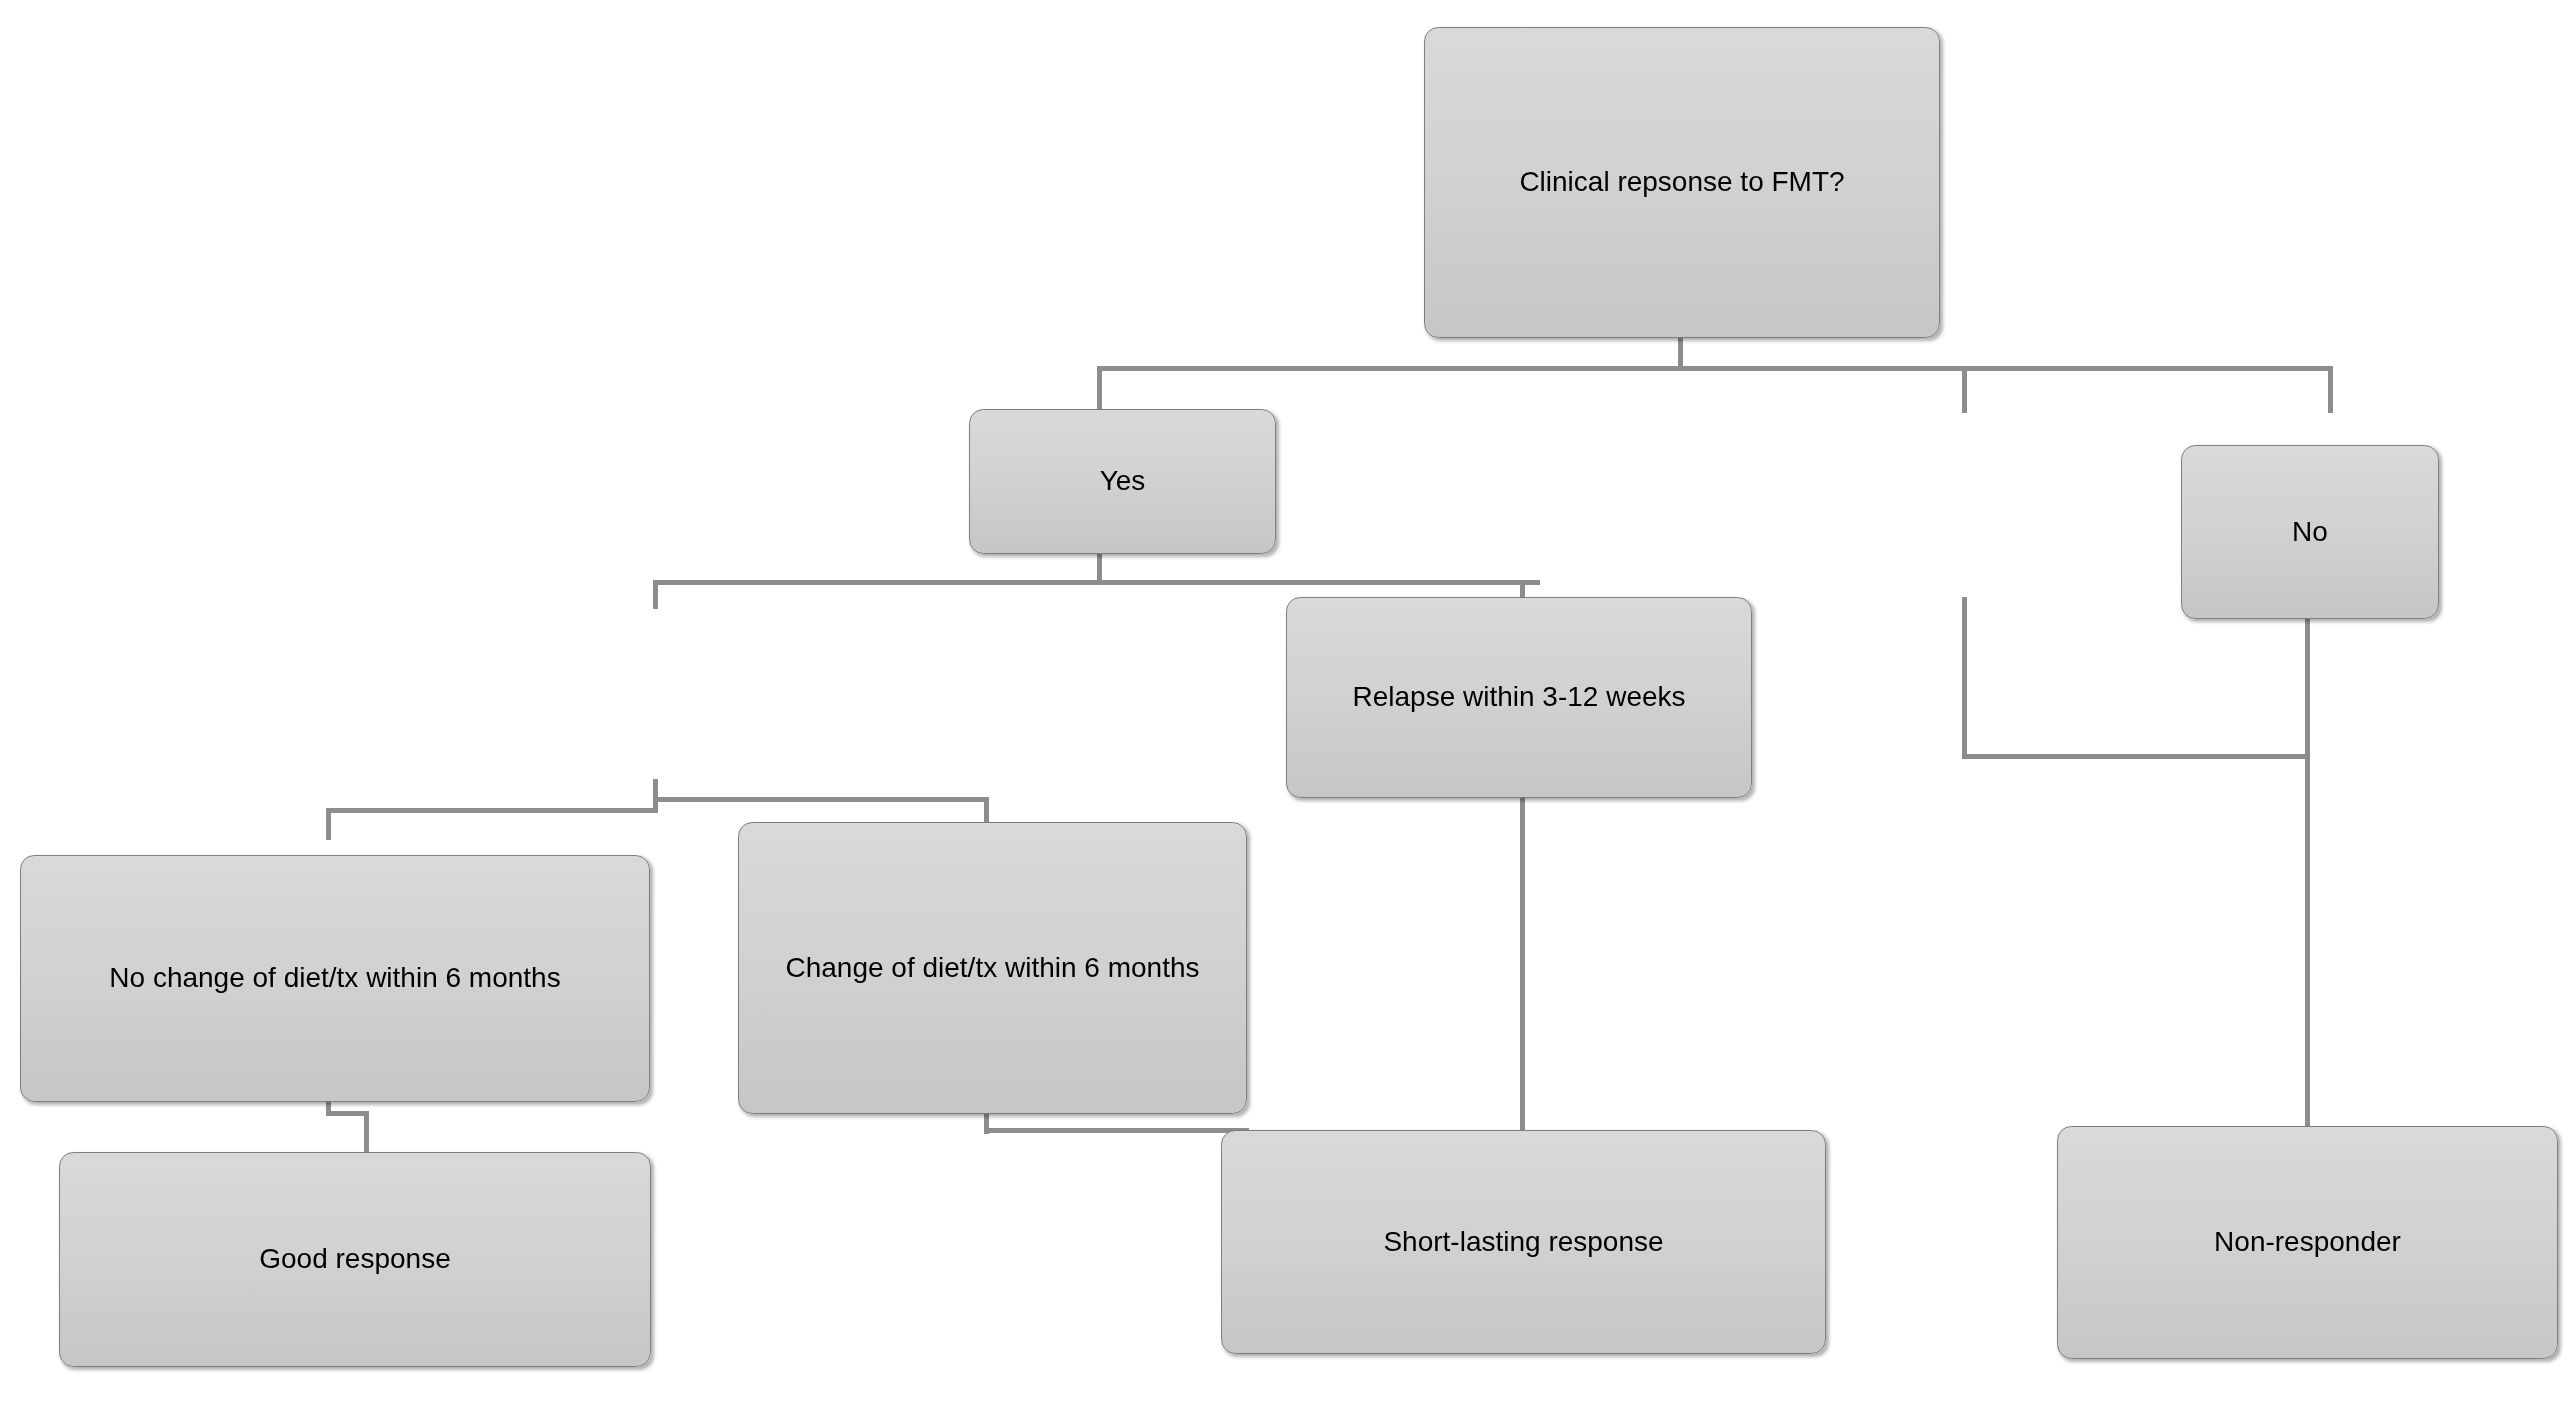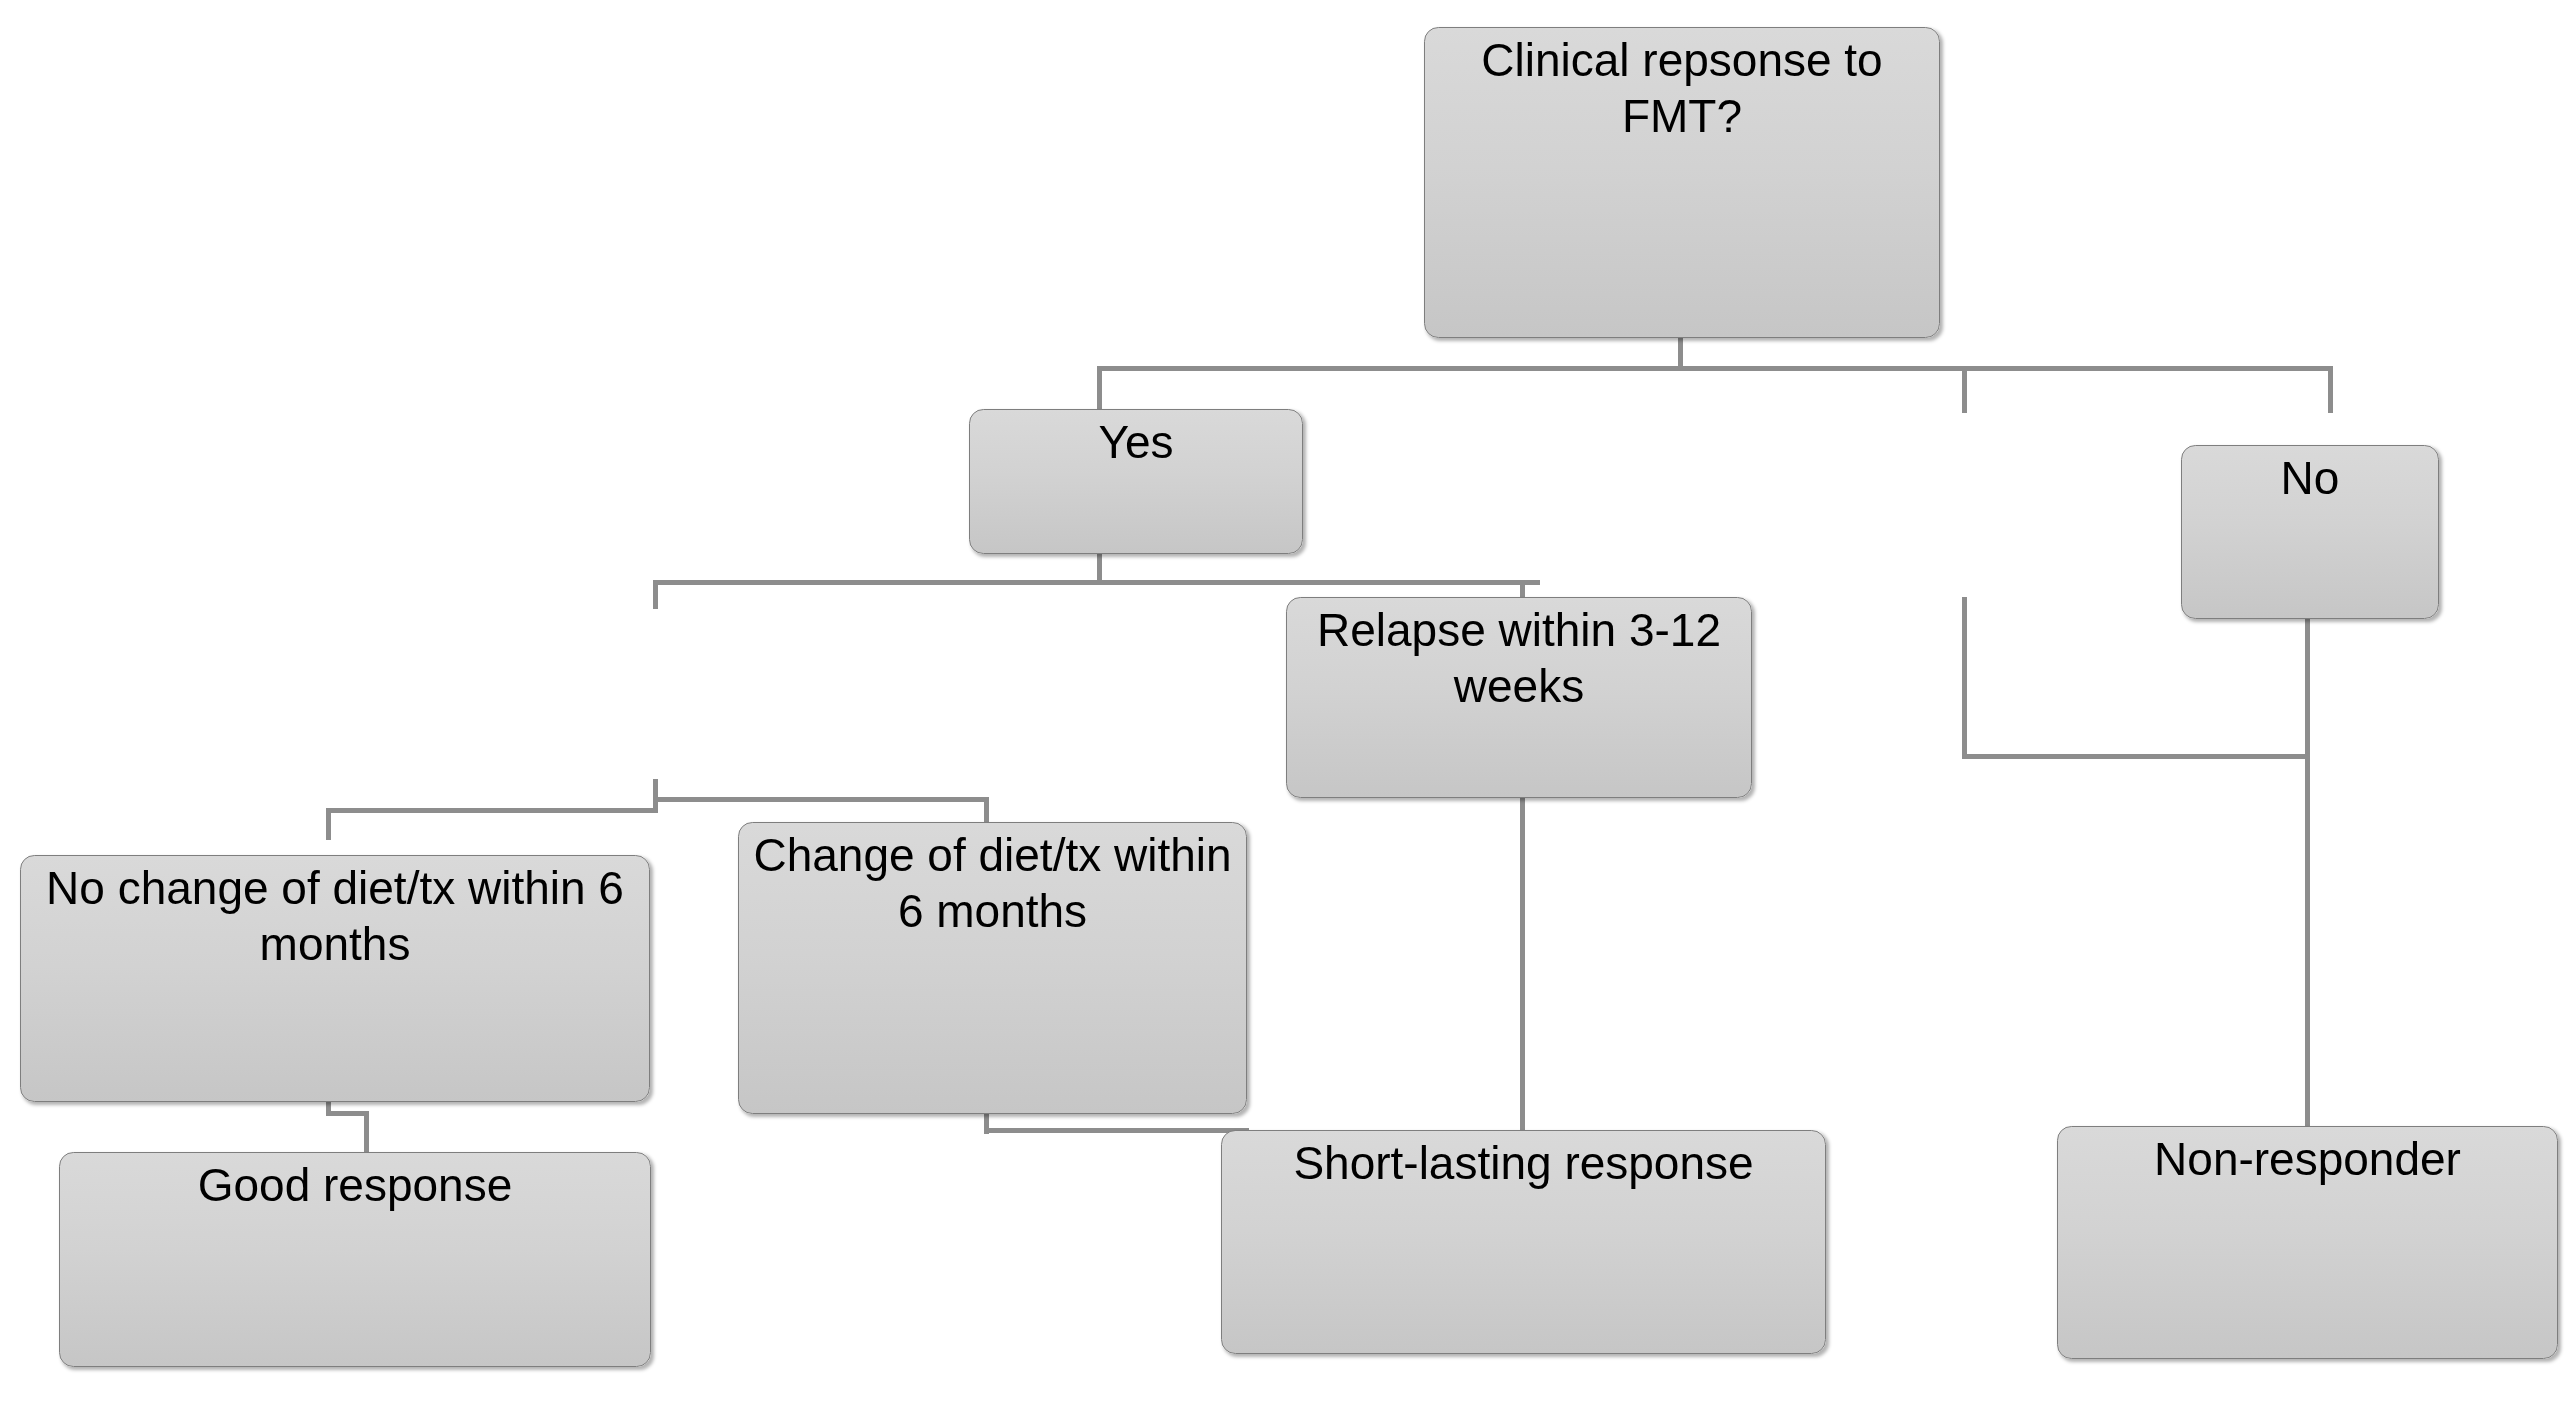--- a/index.html
+++ b/index.html
@@ -13,29 +13,29 @@
     width: 2576px;
     height: 1404px;
     background: #ffffff;
     overflow: hidden;
     font-family: "Liberation Sans", sans-serif;
   }
   .node {
     position: absolute;
     box-sizing: border-box;
     display: flex;
-    align-items: flex-start;
+    align-items: center;
     justify-content: center;
     text-align: center;
     border-radius: 14.3px;
     border: 1.4px solid #7e7e7e;
     background: linear-gradient(to bottom, #d9d9d9 0%, #d2d2d2 45%, #c6c6c6 100%);
     box-shadow: 2.1px 2.9px 3.6px rgba(0,0,0,0.30);
     color: #000000;
-    font-size: 46px;
+    font-size: 28px;
     line-height: 1.22;
     padding: 4.3px 10px;
     z-index: 5;
   }
   .node .label {
     display: block;
     width: 100%;
   }
   .conn {
     position: absolute;
@@ -76,21 +76,21 @@
 
   <div class="conn" style="left:1962px; top:597px; width:5px; height:162px;"></div>
   <div class="conn" style="left:1962px; top:754px; width:347px; height:5px;"></div>
 
   <div class="conn" style="left:2305px; top:580px; width:5px; height:549px;"></div>
 
   <div class="node" style="left:1424px; top:27px; width:516px; height:311px;">
     <span class="label">Clinical repsonse to FMT?</span>
   </div>
 
-  <div class="node" style="left:969px; top:409px; width:334px; height:145px;">
+  <div class="node" style="left:969px; top:409px; width:307px; height:145px;">
     <span class="label">Yes</span>
   </div>
 
 
   <div class="node" style="left:2181px; top:409px; width:258px; height:174px;margin-top:36px;">
     <span class="label">No</span>
   </div>
 
 
   <div class="node" style="left:1286px; top:597px; width:466px; height:201px;">

